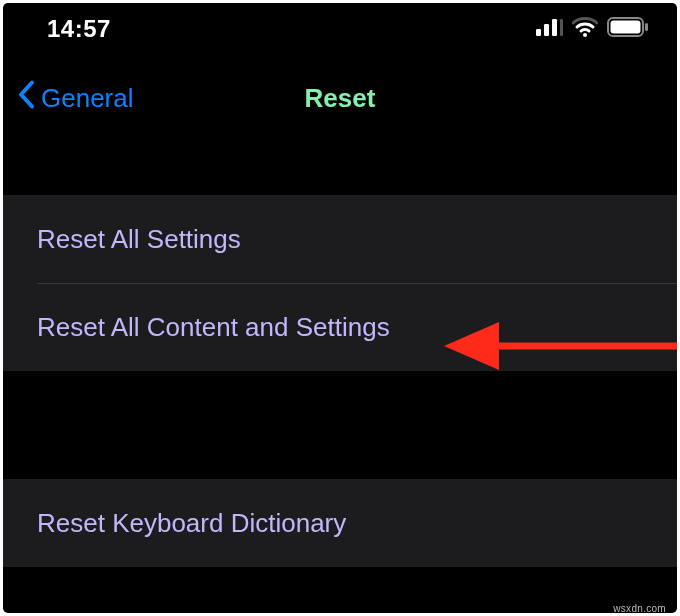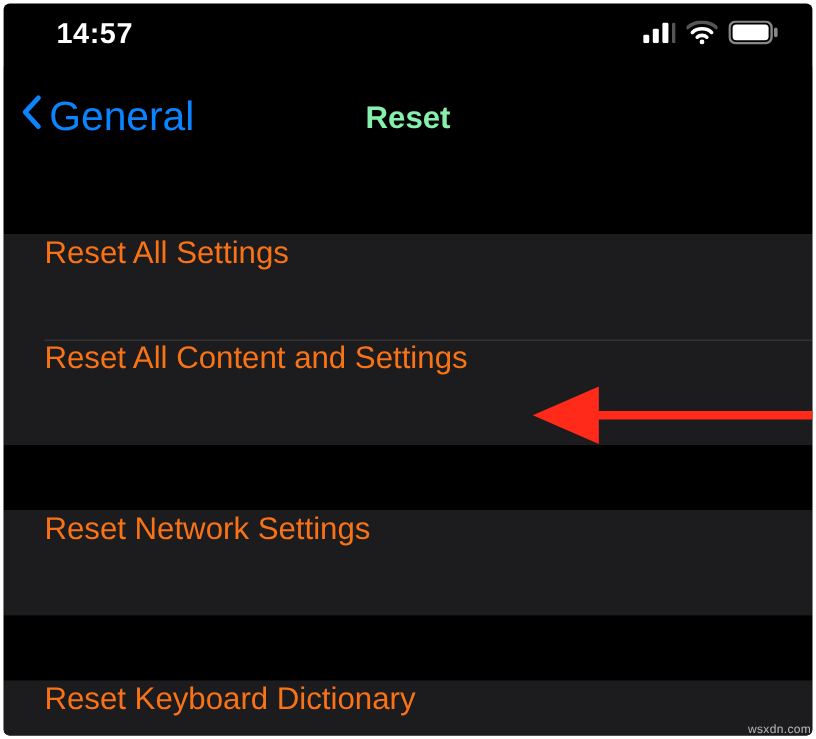--- a/index.html
+++ b/index.html
@@ -54,21 +54,21 @@
       background: #000;
     }
     .back-button {
       position: absolute;
       left: 14px;
       top: 50%;
       transform: translateY(-50%);
       display: flex;
       align-items: center;
       color: #0a84ff;
-      font-size: 34px;
+      font-size: 26px;
       font-weight: 400;
       gap: 4px;
       cursor: pointer;
     }
     .nav-title {
       position: absolute;
       left: 50%;
       top: 50%;
       transform: translate(-50%, -50%);
       color: #86efac;
@@ -82,23 +82,23 @@
     }
     .spacer.mid {
       height: 54px;
     }
     .group {
       background: #1c1c1e;
     }
     .row {
       height: 88px;
       display: flex;
-      align-items: flex-start;
+      align-items: center;
       padding: 0 34px;
-      color: #f97316;
+      color: #c4b5fd;
       font-size: 26px;
       font-weight: 400;
       position: relative;
       cursor: pointer;
     }
     .row + .row::before {
       content: "";
       position: absolute;
       left: 34px;
       right: 0;
@@ -110,21 +110,21 @@
     .arrow-annotation {
       position: absolute;
       top: 313px;
       left: 441px;
       width: 240px;
       height: 60px;
       pointer-events: none;
     }
     .watermark {
       position: absolute;
-      right: 4px;
+      right: 14px;
       bottom: 2px;
       font-size: 10px;
       color: #bbbbbb;
       font-family: Arial, sans-serif;
       letter-spacing: 0.3px;
     }
   </style>
 </head>
 <body>
 
@@ -177,25 +177,20 @@
     <div class="row">
       <span>Reset All Settings</span>
     </div>
     <div class="row">
       <span>Reset All Content and Settings</span>
     </div>
   </div>
 
   <div class="spacer mid"></div>
 
-  <div class="group">
-    <div class="row">
-      <span>Reset Network Settings</span>
-    </div>
-  </div>
 
   <div class="spacer mid"></div>
 
   <div class="group">
     <div class="row">
       <span>Reset Keyboard Dictionary</span>
     </div>
   </div>
 
   <div class="arrow-annotation">

